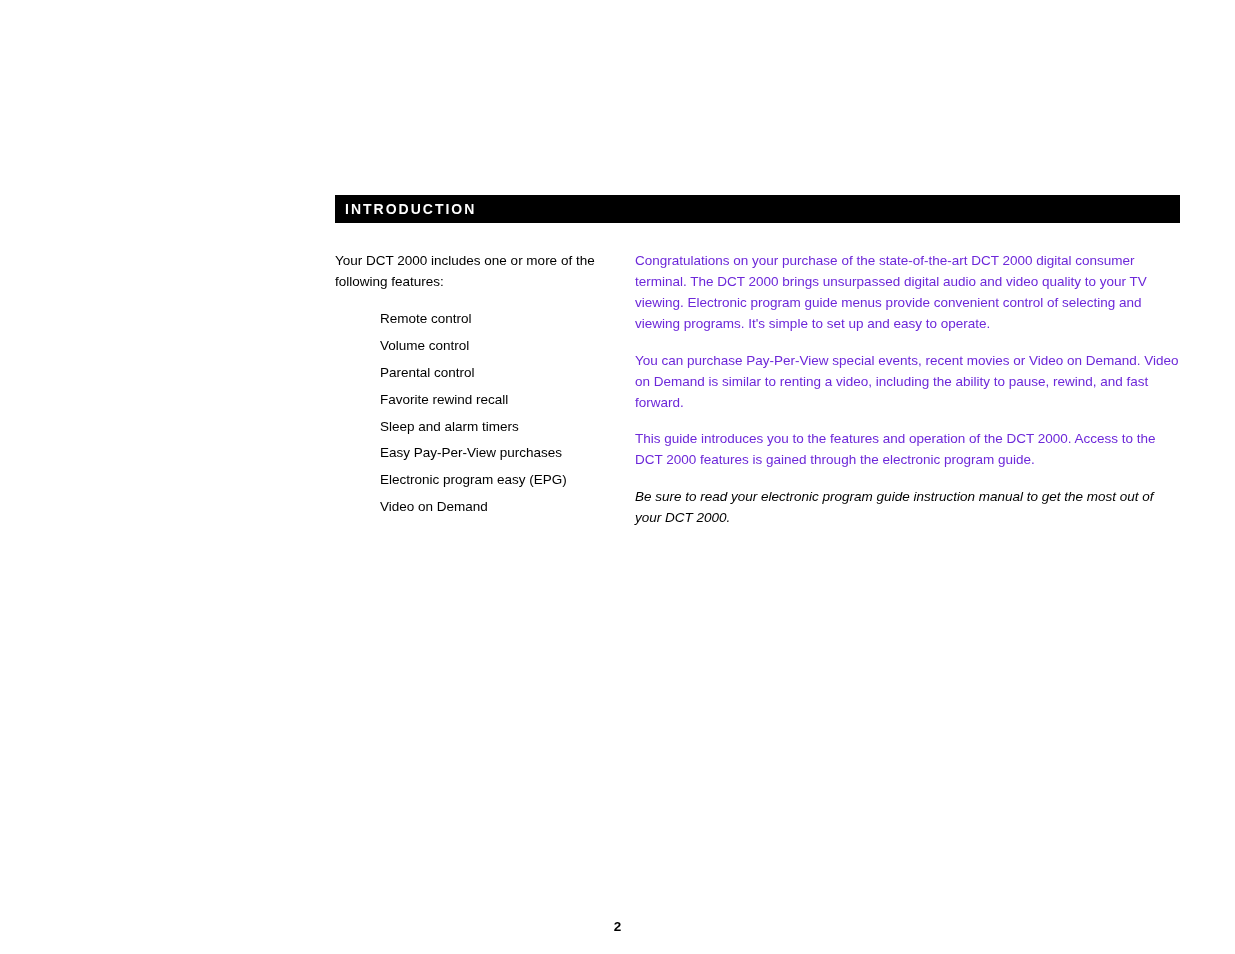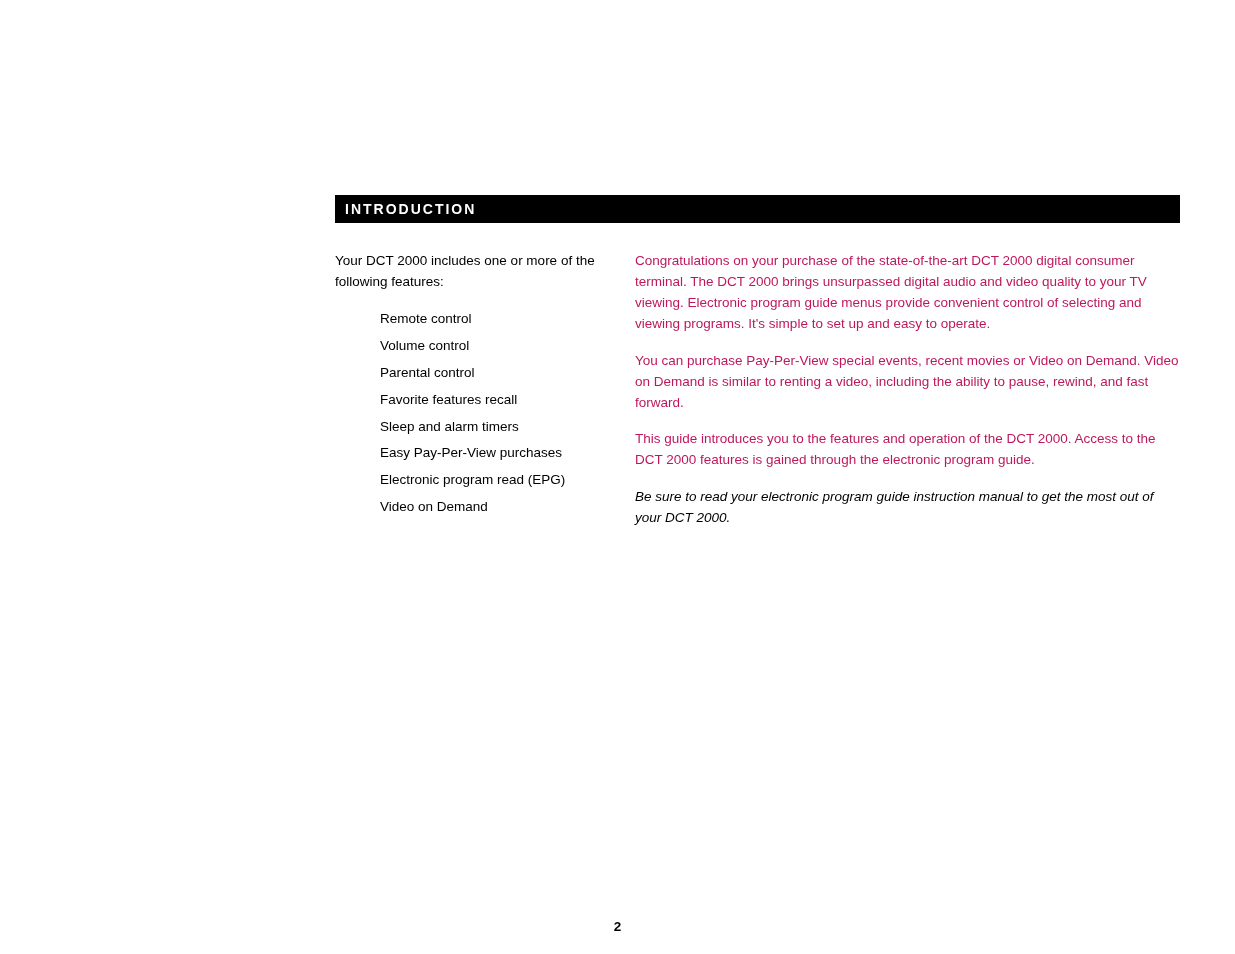--- a/index.html
+++ b/index.html
@@ -80,21 +80,21 @@
       font-size: 13.5px;
       line-height: 1.55;
       margin-bottom: 6px;
       color: #000;
     }
 
     .right-paragraph {
       font-size: 13.5px;
       line-height: 1.55;
       margin-bottom: 16px;
-      color: #be185d;
+      color: #6d28d9;
     }
 
     .right-paragraph-italic {
       font-size: 13.5px;
       line-height: 1.55;
       margin-bottom: 16px;
       color: #000;
       font-style: italic;
     }
 
@@ -120,24 +120,24 @@
 
     <div class="two-column-layout">
 
       <div class="left-column">
         <p class="intro-paragraph">Your DCT 2000 includes one or more of the following features:</p>
 
         <ul class="features-list">
           <li>Remote control</li>
           <li>Volume control</li>
           <li>Parental control</li>
-          <li>Favorite features recall</li>
+          <li>Favorite rewind recall</li>
           <li>Sleep and alarm timers</li>
           <li>Easy Pay-Per-View purchases</li>
-          <li>Electronic program read (EPG)</li>
+          <li>Electronic program easy (EPG)</li>
           <li>Video on Demand</li>
         </ul>
       </div>
 
       <div class="right-column">
         <p class="right-paragraph">Congratulations on your purchase of the state-of-the-art DCT 2000 digital consumer terminal. The DCT 2000 brings unsurpassed digital audio and video quality to your TV viewing. Electronic program guide menus provide convenient control of selecting and viewing programs. It's simple to set up and easy to operate.</p>
 
         <p class="right-paragraph">You can purchase Pay-Per-View special events, recent movies or Video on Demand. Video on Demand is similar to renting a video, including the ability to pause, rewind, and fast forward.</p>
 
         <p class="right-paragraph">This guide introduces you to the features and operation of the DCT 2000. Access to the DCT 2000 features is gained through the electronic program guide.</p>

